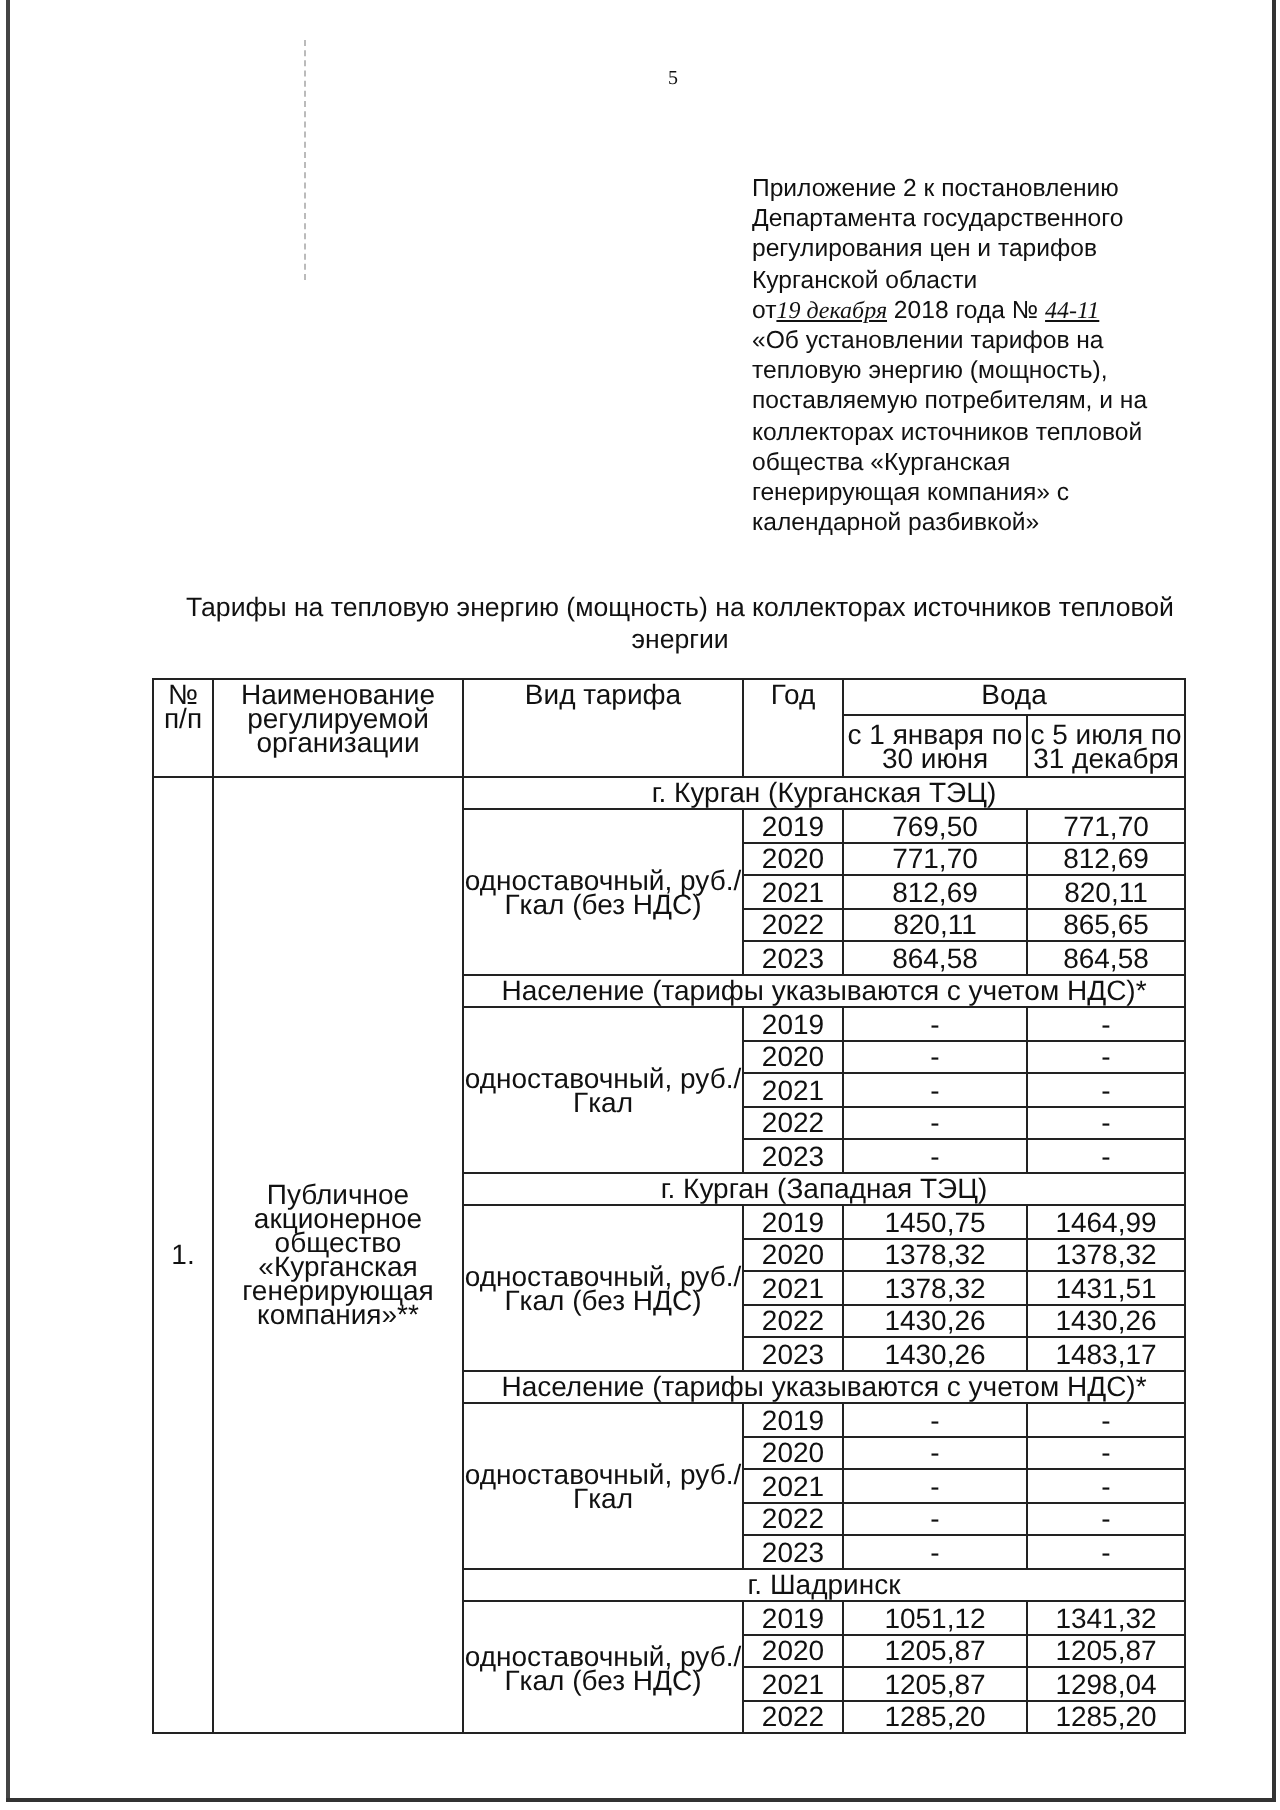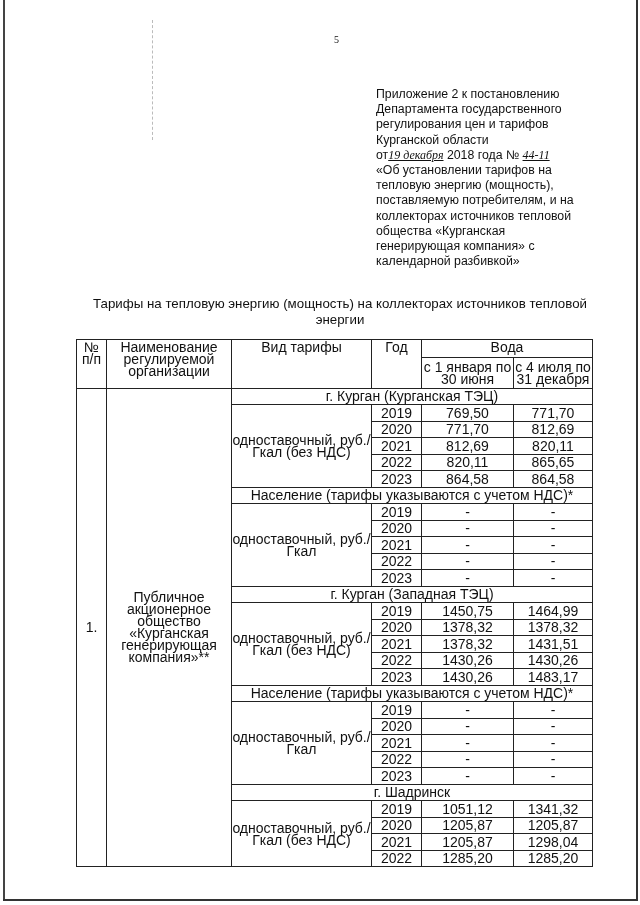--- a/index.html
+++ b/index.html
@@ -76,27 +76,27 @@
       <col class="col-org">
       <col class="col-type">
       <col class="col-year">
       <col class="col-h1">
       <col class="col-h2">
   </colgroup>
   <thead>
     <tr style="height:14px">
       <th rowspan="2">№ п/п</th>
       <th rowspan="2">Наименование регулируемой организации</th>
-      <th rowspan="2">Вид тарифы</th>
+      <th rowspan="2">Вид тарифа</th>
       <th rowspan="2">Год</th>
       <th colspan="2">Вода</th>
     </tr>
     <tr style="height:31px">
       <th class="sub">с 1 января по 30 июня</th>
-      <th class="sub">с 4 июля по 31 декабря</th>
+      <th class="sub">с 5 июля по 31 декабря</th>
     </tr>
   </thead>
   <tbody id="tbody">
       <tr>
         <td rowspan="29">1.</td>
         <td rowspan="29" class="org-cell">Публичное акционерное общество «Курганская генерирующая компания»**</td>
         <td colspan="4">г. Курган (Курганская ТЭЦ)</td>
       </tr>
       <tr>
         <td rowspan="5" class="type-cell">одноставочный, руб./Гкал (без НДС)</td>

